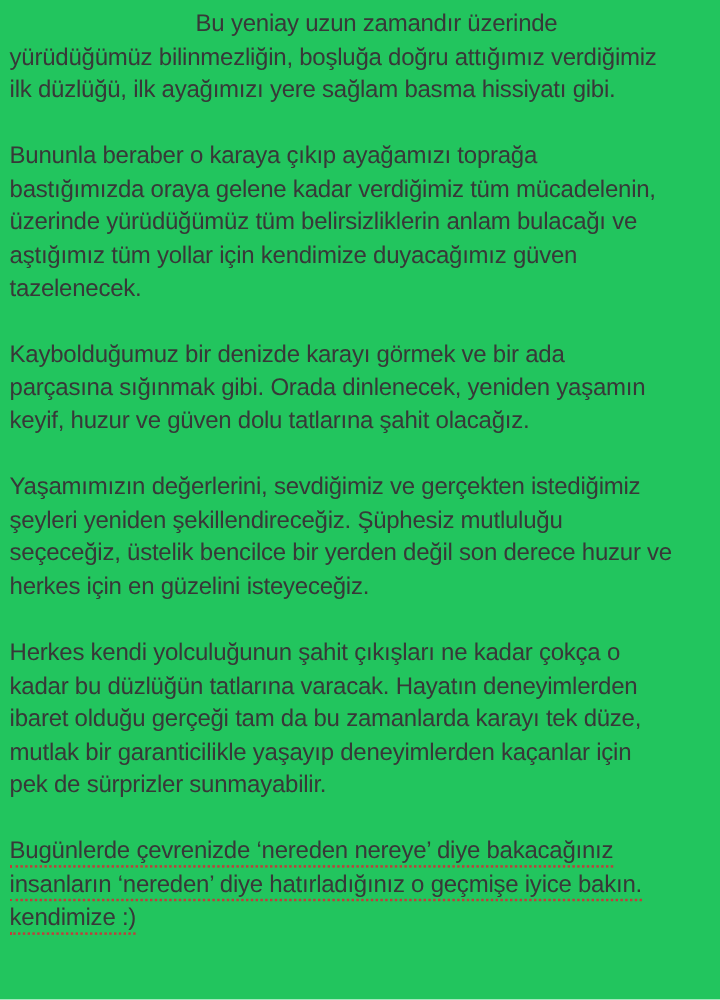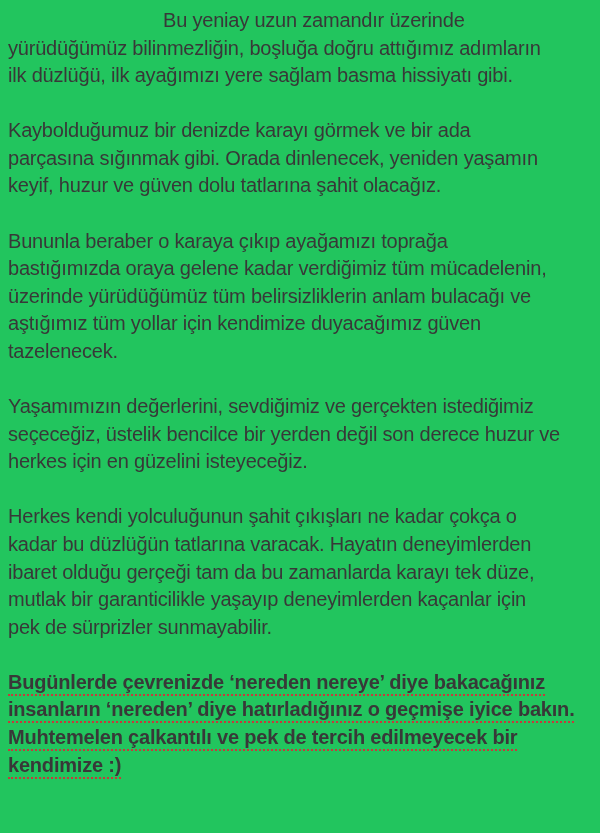--- a/index.html
+++ b/index.html
@@ -29,62 +29,61 @@
     height: 27.6px;
     line-height: 27.6px;
     white-space: nowrap;
   }
   .line.indent {
     padding-left: 155px;
   }
   .redline {
     border-bottom: 2px dotted #c43b3b;
     padding-bottom: 1px;
-    font-weight: bold;
   }
 </style>
 </head>
 <body>
 
 <div class="page">
 
   <p class="para">
     <span class="line indent">Bu yeniay uzun zamandır üzerinde</span>
-    <span class="line">yürüdüğümüz bilinmezliğin, boşluğa doğru attığımız adımların</span>
+    <span class="line">yürüdüğümüz bilinmezliğin, boşluğa doğru attığımız verdiğimiz</span>
     <span class="line">ilk düzlüğü, ilk ayağımızı yere sağlam basma hissiyatı gibi.</span>
-  </p>
-
-  <p class="para">
-    <span class="line">Kaybolduğumuz bir denizde karayı görmek ve bir ada</span>
-    <span class="line">parçasına sığınmak gibi. Orada dinlenecek, yeniden yaşamın</span>
-    <span class="line">keyif, huzur ve güven dolu tatlarına şahit olacağız.</span>
   </p>
 
   <p class="para">
     <span class="line">Bununla beraber o karaya çıkıp ayağamızı toprağa</span>
     <span class="line">bastığımızda oraya gelene kadar verdiğimiz tüm mücadelenin,</span>
     <span class="line">üzerinde yürüdüğümüz tüm belirsizliklerin anlam bulacağı ve</span>
     <span class="line">aştığımız tüm yollar için kendimize duyacağımız güven</span>
     <span class="line">tazelenecek.</span>
   </p>
 
   <p class="para">
+    <span class="line">Kaybolduğumuz bir denizde karayı görmek ve bir ada</span>
+    <span class="line">parçasına sığınmak gibi. Orada dinlenecek, yeniden yaşamın</span>
+    <span class="line">keyif, huzur ve güven dolu tatlarına şahit olacağız.</span>
+  </p>
+
+  <p class="para">
     <span class="line">Yaşamımızın değerlerini, sevdiğimiz ve gerçekten istediğimiz</span>
+    <span class="line">şeyleri yeniden şekillendireceğiz. Şüphesiz mutluluğu</span>
     <span class="line">seçeceğiz, üstelik bencilce bir yerden değil son derece huzur ve</span>
     <span class="line">herkes için en güzelini isteyeceğiz.</span>
   </p>
 
   <p class="para">
     <span class="line">Herkes kendi yolculuğunun şahit çıkışları ne kadar çokça o</span>
     <span class="line">kadar bu düzlüğün tatlarına varacak. Hayatın deneyimlerden</span>
     <span class="line">ibaret olduğu gerçeği tam da bu zamanlarda karayı tek düze,</span>
     <span class="line">mutlak bir garanticilikle yaşayıp deneyimlerden kaçanlar için</span>
     <span class="line">pek de sürprizler sunmayabilir.</span>
   </p>
 
   <p class="para">
     <span class="line"><span class="redline">Bugünlerde çevrenizde ‘nereden nereye’ diye bakacağınız</span></span>
     <span class="line"><span class="redline">insanların ‘nereden’ diye hatırladığınız o geçmişe iyice bakın.</span></span>
-    <span class="line"><span class="redline">Muhtemelen çalkantılı ve pek de tercih edilmeyecek bir</span></span>
     <span class="line"><span class="redline">kendimize :)</span></span>
   </p>
 
 </div>
 
 </body></html>

